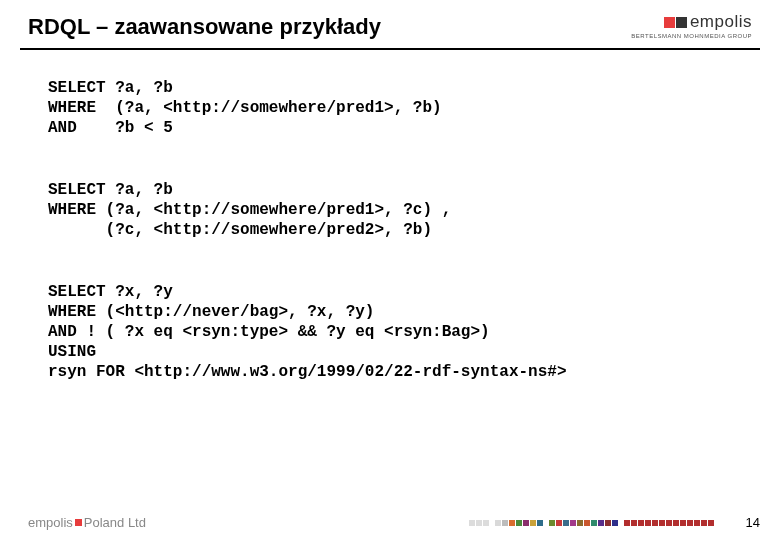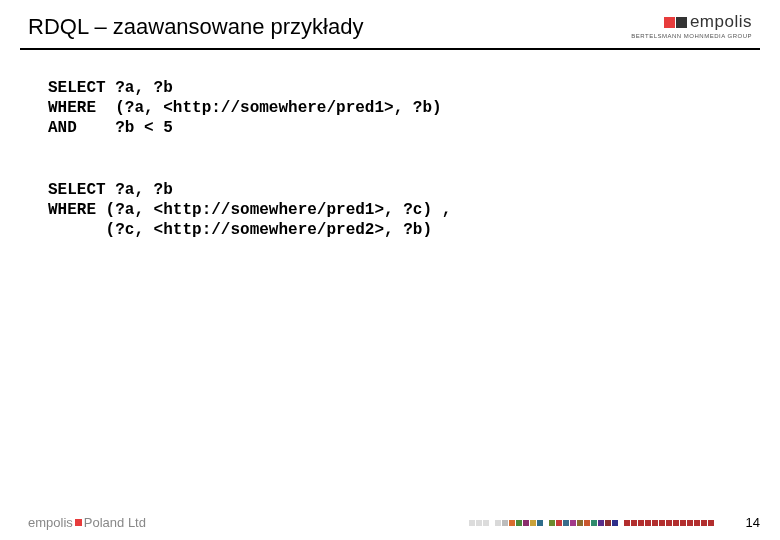--- a/index.html
+++ b/index.html
@@ -19,21 +19,21 @@
     box-sizing: border-box;
   }
   .header {
     display: flex;
     justify-content: space-between;
     align-items: flex-start;
     padding: 14px 28px 6px 28px;
   }
   .title {
     font-size: 22px;
-    font-weight: normal;
+    font-weight: bold;
   }
   .logo {
     display: flex;
     flex-direction: column;
     align-items: flex-end;
     margin-top: -2px;
   }
   .logo-row {
     display: flex;
     align-items: center;
@@ -138,20 +138,25 @@
 
   <hr class="hr">
 
   <div class="content">
     <div class="code-block">SELECT ?a, ?b
 WHERE  (?a, &lt;http://somewhere/pred1&gt;, ?b)
 AND    ?b &lt; 5</div>
     <div class="code-block">SELECT ?a, ?b
 WHERE (?a, &lt;http://somewhere/pred1&gt;, ?c) ,
       (?c, &lt;http://somewhere/pred2&gt;, ?b)</div>
+    <div class="code-block">SELECT ?x, ?y
+WHERE (&lt;http://never/bag&gt;, ?x, ?y)
+AND ! ( ?x eq &lt;rsyn:type&gt; &amp;&amp; ?y eq &lt;rsyn:Bag&gt;)
+USING
+rsyn FOR &lt;http://www.w3.org/1999/02/22-rdf-syntax-ns#&gt;</div>
   </div>
 
   <div class="footer">
     <div class="footer-left">
       <span>empolis</span>
       <span class="sq"></span>
       <span>Poland Ltd</span>
     </div>
     <div style="display:flex;align-items:center">
       <div class="footer-squares" id="footer-squares">

